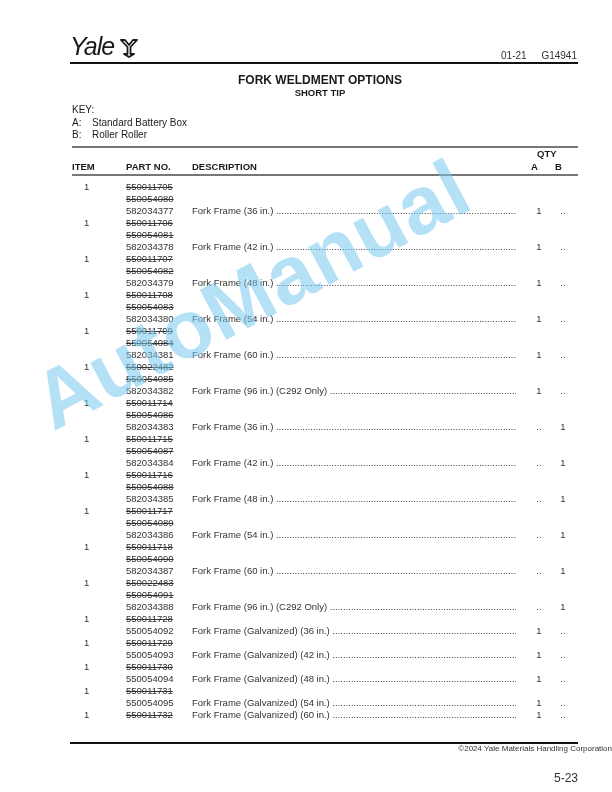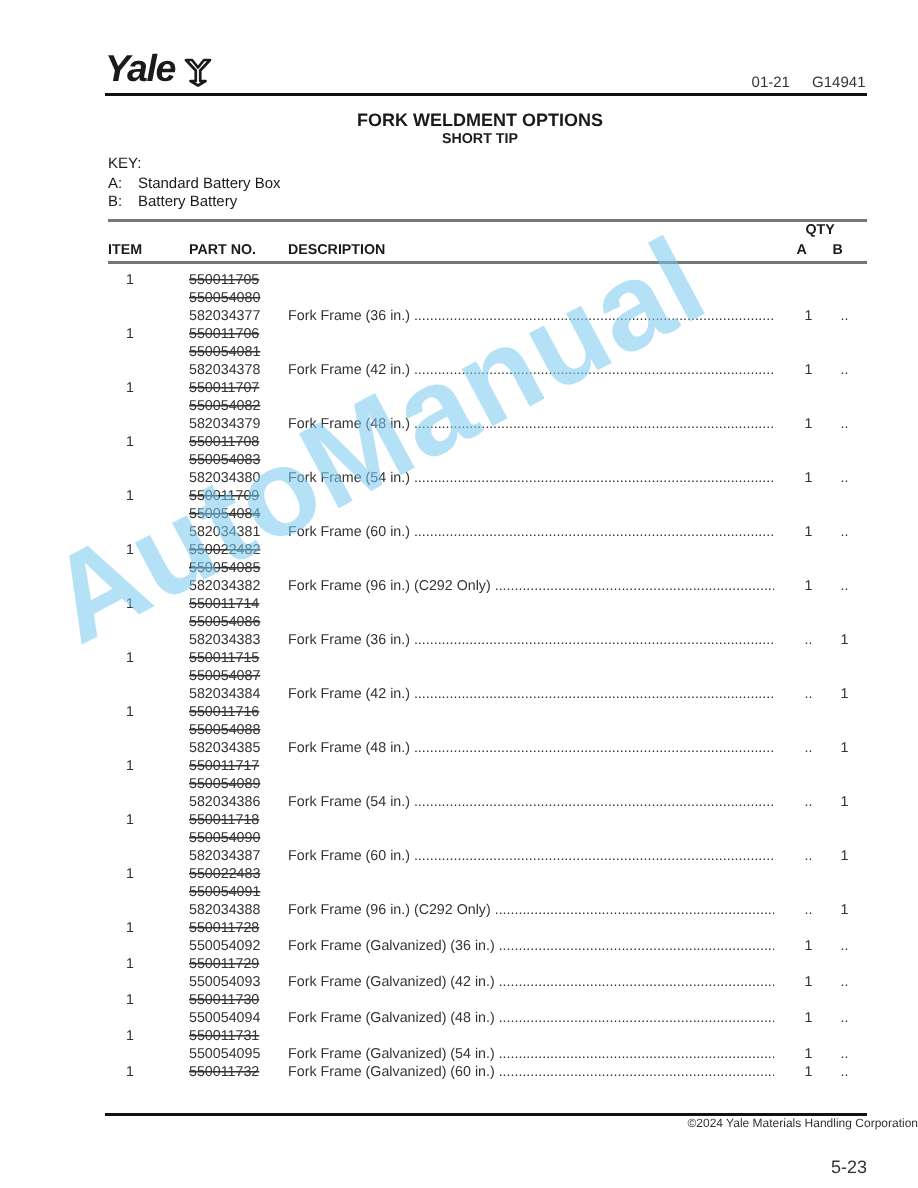--- a/index.html
+++ b/index.html
@@ -1,19 +1,19 @@
 <!DOCTYPE html>
 <html><head>
   <meta charset="utf-8">
   <style>
     html, body { margin: 0; padding: 0; background: #ffffff; }
     body { width: 612px; height: 792px; position: relative; overflow: hidden;
            font-family: "Liberation Sans", sans-serif; color: #222; }
     .logo { position: absolute; left: 70px; top: 34px; display: flex; align-items: center; }
-    .logo-text { font-family: "Liberation Sans", sans-serif; font-weight: bold; font-style: italic;
+    .logo-text { font-family: "Liberation Sans", sans-serif; font-weight: normal; font-style: italic;
                  font-size: 25px; letter-spacing: -1px; color: #1a1a1a; line-height: 25px; }
     .logo-mark { margin-left: 4px; width: 22px; height: 22px; }
     .top-rule { position: absolute; left: 70px; top: 62px; width: 508px; height: 2px; background: #111; }
     .doc-ref { position: absolute; right: 35px; top: 50px; font-size: 10px; color: #333; text-align: center; }
     .doc-ref span + span { margin-left: 12px; }
     .title { position: absolute; left: 0; width: 640px; top: 73px; text-align: center;
              font-weight: bold; font-size: 12px; color: #1a1a1a; }
     .subtitle { position: absolute; left: 0; width: 640px; top: 87px; text-align: center;
                 font-weight: bold; font-size: 9.5px; color: #1a1a1a; }
     .key { position: absolute; left: 72px; top: 104px; font-size: 10px; font-weight: normal; line-height: 12.5px; color: #1a1a1a; }
@@ -54,21 +54,21 @@
 
 <div class="title">FORK WELDMENT OPTIONS</div>
 <div class="subtitle">SHORT TIP</div>
 
 <div class="key">
   <div>KEY:</div>
   <div>
     <span class="k-letter">A:</span><span>Standard Battery Box</span>
   </div>
   <div>
-    <span class="k-letter">B:</span><span>Battery Battery</span>
+    <span class="k-letter">B:</span><span>Roller Roller</span>
   </div>
 </div>
 
 <div class="rule-gray" style="top:146px;"></div>
 <div class="hdr" style="left:537px; top:148px;">QTY</div>
 <div class="hdr" style="left:72px; top:161px;">ITEM</div>
 <div class="hdr" style="left:126px; top:161px;">PART NO.</div>
 <div class="hdr" style="left:192px; top:161px;">DESCRIPTION</div>
 <div class="hdr" style="left:531px; top:161px;">A</div>
 <div class="hdr" style="left:555px; top:161px;">B</div>

